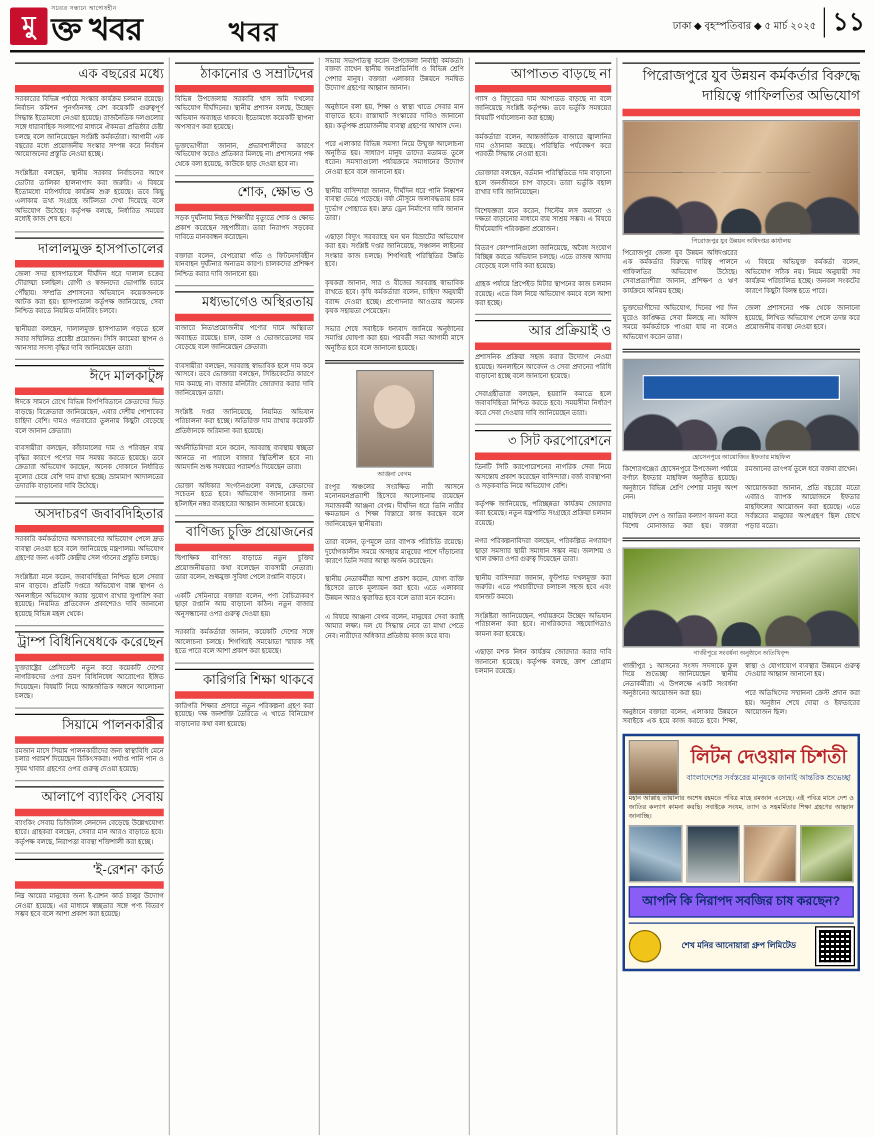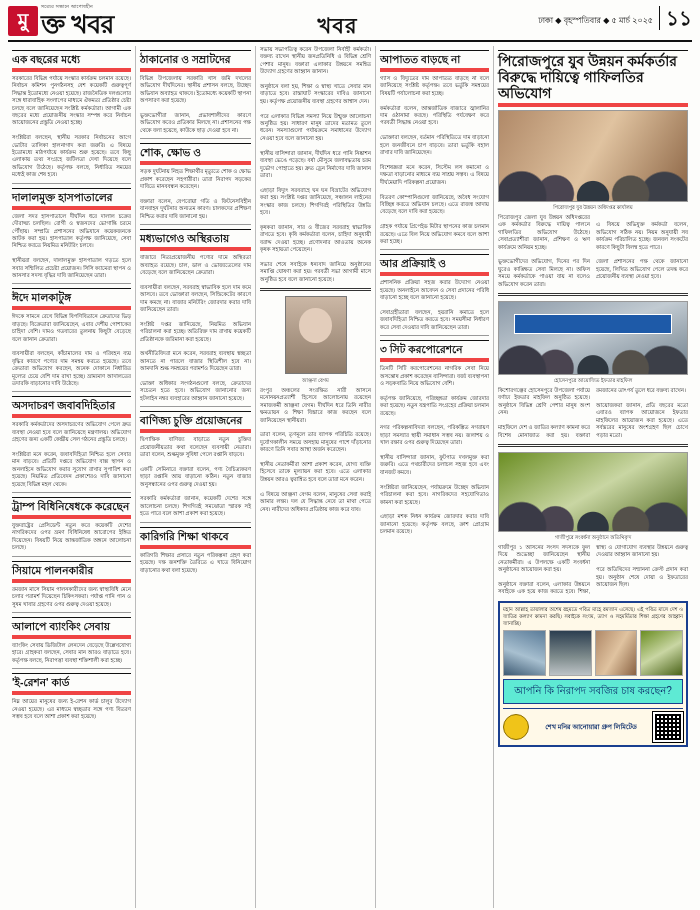--- a/index.html
+++ b/index.html
@@ -40,21 +40,21 @@
   .logo-text {
     margin-left: 3px;
     font-size: 25px; font-weight: bold; line-height: 26px;
     letter-spacing: -0.5px;
   }
   .logo-sub {
     font-size: 4.5px; letter-spacing: .4px; color:#333;
     margin-left: 3px; margin-top: -2px;
   }
   .masthead-center {
-    flex: 1; text-align: center;
+    flex: 1; text-align: left;
     font-size: 21px; font-weight: bold;
     padding-top: 4px;
     letter-spacing: 1px;
   }
   .masthead-right {
     width: 200px; text-align: right;
     display:flex; align-items: flex-start; justify-content: flex-end;
   }
   .dateline {
     font-size: 8px; padding-top: 8px; padding-right: 6px; color:#111;
@@ -78,27 +78,27 @@
   }
   .col:last-child { border-right: none; }
   .c1 { width: 128px; }
   .c2 { width: 120px; }
   .c3 { width: 120px; }
   .c4 { width: 118px; }
   .c5 { width: 198px; border-right: none; }
 
   
   .hl {
-    font-size: 10.5px; font-weight: bold; text-align: left;
+    font-size: 10.5px; font-weight: normal; text-align: right;
     line-height: 13px;
     margin: 4px 0 3px 0;
-    border-top: 1px solid #111; border-bottom: 4px solid #ef4444;
+    border-top: 1px solid #111; border-bottom: 6px solid #ef4444;
     padding: 2px 0;
   }
-  .hl.big { font-size: 14px; line-height: 16px; }
+  .hl.big { font-size: 11px; line-height: 16px; }
   .body {
     font-size: 5.4px;
     line-height: 7.4px;
     text-align: justify;
     color: #1a1a1a;
     hyphens: auto;
     word-break: break-word;
   }
   .rule { border-top: 1px solid #999; margin: 4px 0; }
   .dbl { border-top: 3px double #333; margin: 5px 0; }
@@ -145,24 +145,24 @@
     padding: 3px;
   }
   .ad-title {
     font-size: 15px; font-weight: bold; text-align: center;
     color: #b8252b; line-height: 18px;
   }
   .ad-sub { font-size: 6px; text-align:center; color:#133a86; margin: 2px 0; }
   .ad-row { display:flex; gap:3px; margin: 3px 0; }
   .ad-cell { flex:1; height: 46px; border:1px solid #aaa; }
   .ad-banner {
-    background: #5eead4;
+    background: #8b5cf6;
     border: 1px solid #1a3f8f;
     text-align:center;
-    font-size: 10px; font-weight: normal; color:#0b2d6b;
+    font-size: 10px; font-weight: bold; color:#0b2d6b;
     padding: 3px 0; margin-top: 3px;
   }
   .ad-foot {
     display:flex; align-items:center; gap:4px;
     margin-top:4px; border-top:1px solid #1a3f8f; padding-top:3px;
   }
   .ad-foot .qr {
     width: 30px; height: 30px;
     background:
       repeating-linear-gradient(90deg,#000 0 2px,#fff 2px 4px),
@@ -360,20 +360,27 @@
 
       <div class="photo ph-grad-e ph-people" style="height:80px"></div>
       <div class="cap">গাজীপুরে সংবর্ধনা অনুষ্ঠানে অতিথিবৃন্দ</div>
       <div class="body" style="white-space:pre-line; column-count:2; column-gap:6px;">গাজীপুর ১ আসনের সংসদ সদস্যকে ফুল দিয়ে শুভেচ্ছা জানিয়েছেন স্থানীয় নেতাকর্মীরা। এ উপলক্ষে একটি সংবর্ধনা অনুষ্ঠানের আয়োজন করা হয়।
 
 অনুষ্ঠানে বক্তারা বলেন, এলাকার উন্নয়নে সবাইকে এক হয়ে কাজ করতে হবে। শিক্ষা, স্বাস্থ্য ও যোগাযোগ ব্যবস্থার উন্নয়নে গুরুত্ব দেওয়ার আহ্বান জানানো হয়।
 
 পরে অতিথিদের সম্মাননা ক্রেস্ট প্রদান করা হয়। অনুষ্ঠান শেষে দোয়া ও ইফতারের আয়োজন ছিল।</div>
 
       <div class="adbox">
+        <div style="display:flex;align-items:center;gap:4px;">
+          <div style="width:40px;height:44px;border:1px solid #888;background:linear-gradient(180deg,#d9c3a8,#7a5c3e);"></div>
+          <div style="flex:1">
+            <div class="ad-title">লিটন দেওয়ান চিশতী</div>
+            <div class="ad-sub">বাংলাদেশের সর্বস্তরের মানুষকে জানাই আন্তরিক শুভেচ্ছা</div>
+          </div>
+        </div>
         <div class="body" style="font-size:5px;line-height:7px;">মহান আল্লাহ তায়ালার অশেষ রহমতে পবিত্র মাহে রমজান এসেছে। এই পবিত্র মাসে দেশ ও জাতির কল্যাণ কামনা করছি। সবাইকে সংযম, ত্যাগ ও সহমর্মিতার শিক্ষা গ্রহণের আহ্বান জানাচ্ছি।</div>
         <div class="ad-row">
           <div class="ad-cell ph-grad-d"></div>
           <div class="ad-cell ph-grad-b"></div>
           <div class="ad-cell ph-grad-c"></div>
           <div class="ad-cell ph-grad-e"></div>
         </div>
         <div class="ad-banner">আপনি কি নিরাপদ সবজির চাষ করছেন?</div>
         <div class="ad-foot">
           <div class="ad-logo"></div>

